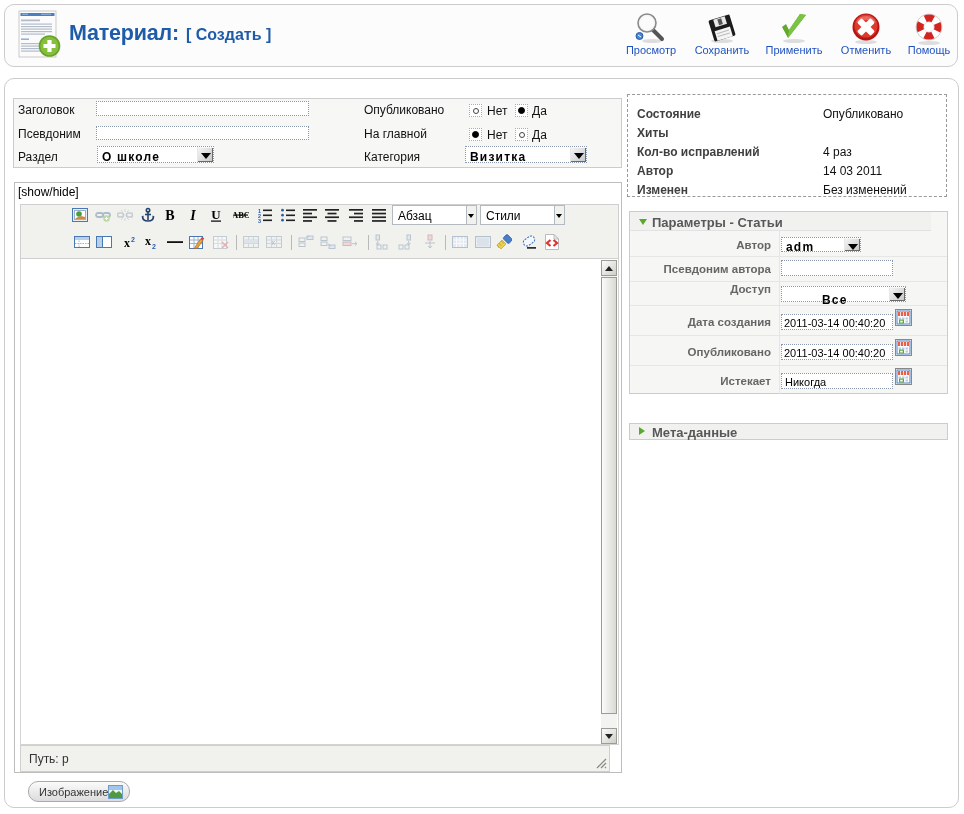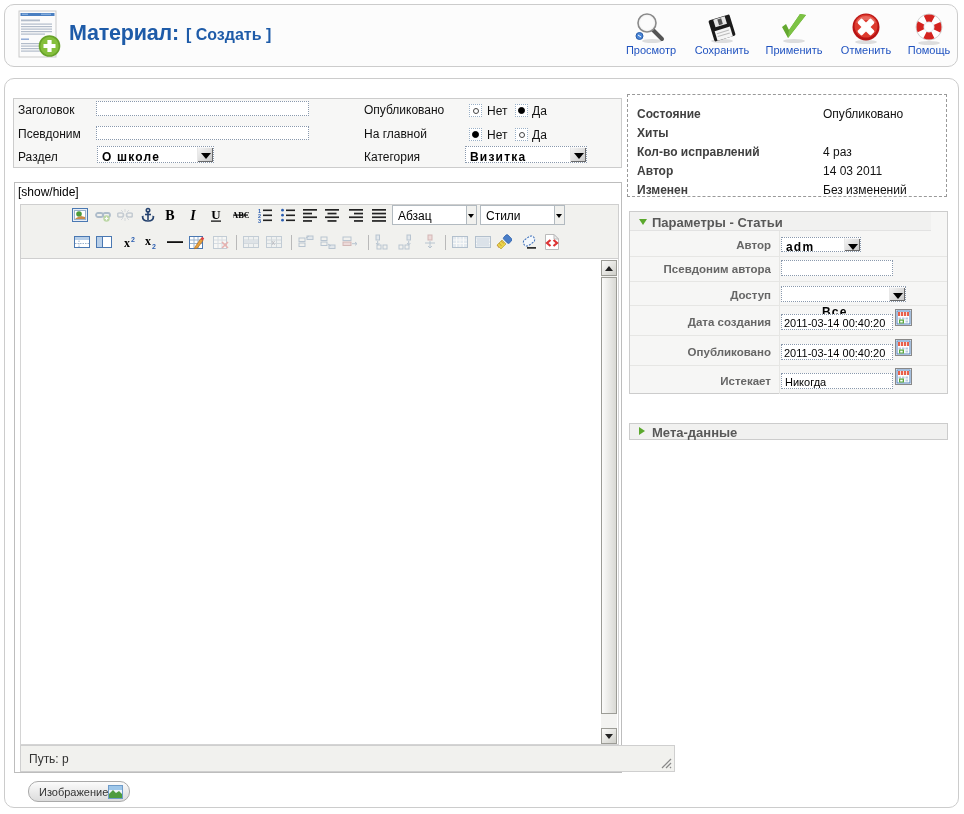--- a/index.html
+++ b/index.html
@@ -34,21 +34,21 @@
 .ticon{position:absolute;width:16px;height:16px;}
 .tsep{position:absolute;width:1px;height:15px;background:#b9b9b9;top:235px;}
 .mcesel{position:absolute;top:205px;height:20px;background:#fff;border:1px solid #b2bac0;font-size:11px;color:#000;}
 .mcesel b{position:absolute;left:5px;top:3px;font-weight:normal;font-size:12px;}
 .mcesel u{position:absolute;right:0;top:0;bottom:0;width:10px;background:#f1f1ee;border-left:1px solid #b2bac0;text-decoration:none;}
 .mcesel u:after{content:"";position:absolute;left:1px;top:8px;border:3.5px solid transparent;border-top:4.5px solid #000;border-bottom:0;}
 .sbtn{left:0;width:16px;height:16px;background:linear-gradient(135deg,#fbfbfa,#cfcfc9);border:1px solid #9c9c96;}
 .sbtn.up:after{content:"";position:absolute;left:3px;top:5px;border:4px solid transparent;border-bottom:5px solid #222;border-top:0;}
 .sbtn.dn:after{content:"";position:absolute;left:3px;top:5px;border:4px solid transparent;border-top:5px solid #222;border-bottom:0;}
 #thumb{left:0;top:17px;width:16px;height:437px;background:linear-gradient(90deg,#fbfbfa,#d9d9d4);border:1px solid #9c9c96;}
-#stat{left:5px;top:562px;width:655px;height:27px;background:#f1f1ee;border:1px solid #cfcfcf;font-size:12px;color:#333;}
+#stat{left:5px;top:562px;width:590px;height:27px;background:#f1f1ee;border:1px solid #cfcfcf;font-size:12px;color:#333;}
 #stat .pt{position:absolute;left:8px;top:6px;}
 #imgbtn{left:28px;top:781px;width:102px;height:21px;background:linear-gradient(#fbfbfb,#dcdcdc);border:1px solid #aaa;border-radius:10px;font-size:11px;color:#333;}
 #imgbtn span{position:absolute;left:10px;top:4px;}
 
 #dash{left:627px;top:94px;width:320px;height:103px;border:1px dashed #999;}
 .drow{position:absolute;left:9px;font-size:12px;color:#404040;font-weight:bold;}
 .dval{position:absolute;left:195px;font-size:12px;color:#111;font-weight:normal;}
 .panel{left:629px;width:319px;border:1px solid #ccc;background:#f6f6f5;}
 .phead{position:absolute;left:0;top:0;right:16px;height:19px;background:#f1f1f0;border-bottom:1px solid #e2e2e2;}
 .ptit{position:absolute;left:22px;top:3px;font-size:13px;font-weight:bold;color:#585858;}
@@ -477,21 +477,21 @@
   <div class="prow" style="top:19px;height:26px;">
         <div class="pvline"></div>
         <div class="plab" style="top:8px;">Автор</div>
       </div>
   <div class="prow" style="top:45px;height:25px;">
         <div class="pvline"></div>
         <div class="plab" style="top:6px;">Псевдоним автора</div>
       </div>
   <div class="prow" style="top:70px;height:24px;">
         <div class="pvline"></div>
-        <div class="plab" style="top:7px;margin-left:28px;">Доступ</div>
+        <div class="plab" style="top:1px;margin-left:28px;">Доступ</div>
       </div>
   <div class="prow" style="top:94px;height:30px;">
         <div class="pvline"></div>
         <div class="plab" style="top:10px;">Дата создания</div>
       </div>
   <div class="prow" style="top:124px;height:30px;">
         <div class="pvline"></div>
         <div class="plab" style="top:10px;">Опубликовано</div>
       </div>
   <div class="prow" style="top:154px;height:28px;border-bottom:none;">
@@ -499,21 +499,21 @@
         <div class="plab" style="top:9px;">Истекает</div>
       </div>
 </div>
 
 <div class="abs wsel" style="left:781px;top:237px;width:80px;height:15px;">
       <span class="tx" style="top:2px;">adm</span>
       <span class="warr"></span>
     </div>
 <div class="abs inp" style="left:781px;top:260px;width:112px;height:16px;"></div>
 <div class="abs wsel" style="left:781px;top:286px;width:125px;height:16px;">
-      <span class="tx" style="top:18px;padding-left:36px;">Все</span>
+      <span class="tx" style="top:6px;padding-left:36px;">Все</span>
       <span class="warr"></span>
     </div>
 <div class="abs inp" style="left:781px;top:314px;width:112px;height:16px;font-size:11px;">
       <span style="position:absolute;left:2px;top:2px;white-space:nowrap;">2011-03-14 00:40:20</span>
     </div>
 <div class="abs inp" style="left:781px;top:344px;width:112px;height:16px;font-size:11px;">
       <span style="position:absolute;left:2px;top:2px;white-space:nowrap;">2011-03-14 00:40:20</span>
     </div>
 <div class="abs inp" style="left:781px;top:373px;width:112px;height:16px;font-size:11px;">
       <span style="position:absolute;left:3px;top:2px;">Никогда</span>

